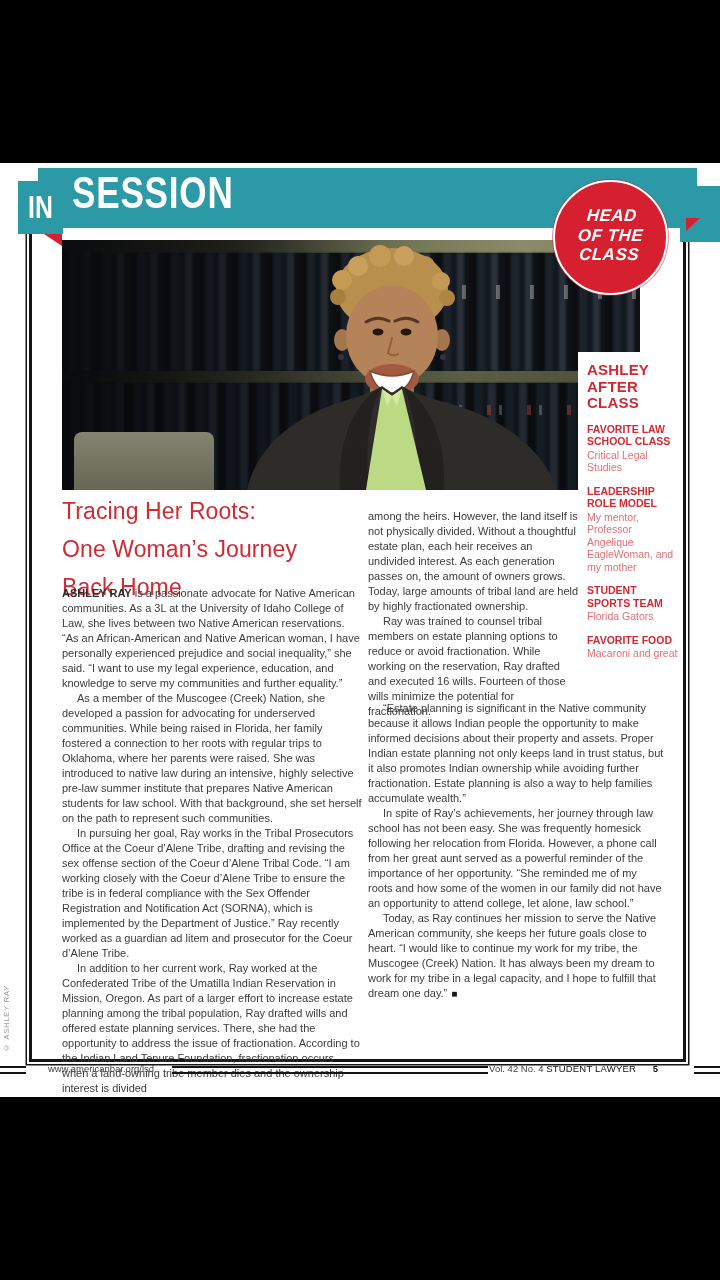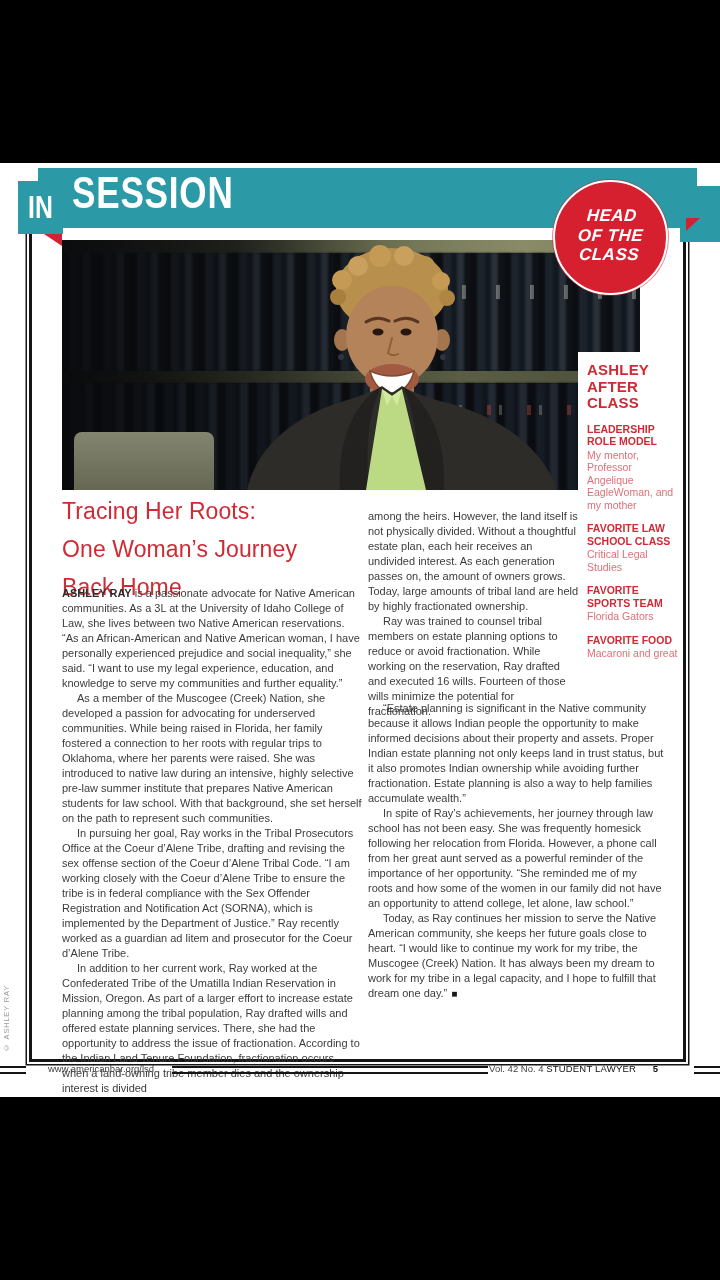--- a/index.html
+++ b/index.html
@@ -185,29 +185,29 @@
       <path d="M140,149 L150,156 L145,166 Z" fill="#d2ea9e"></path>
       <path d="M160,149 L150,156 L155,166 Z" fill="#d2ea9e"></path>
     </svg>
   </div>
 
   <div class="sidebox">
     <div class="sb-title">ASHLEY
 AFTER
 CLASS</div>
     <div class="sb-item">
+      <div class="sb-label">FAVORITE LAW SCHOOL CLASS</div>
+      <div class="sb-value">Critical Legal Studies</div>
+    </div>
+    <div class="sb-item">
       <div class="sb-label">LEADERSHIP ROLE MODEL</div>
       <div class="sb-value">My mentor, Professor Angelique EagleWoman, and my mother</div>
     </div>
     <div class="sb-item">
-      <div class="sb-label">FAVORITE LAW SCHOOL CLASS</div>
-      <div class="sb-value">Critical Legal Studies</div>
-    </div>
-    <div class="sb-item">
-      <div class="sb-label">FAVORITE SPORTS TEAM</div>
+      <div class="sb-label">STUDENT SPORTS TEAM</div>
       <div class="sb-value">Florida Gators</div>
     </div>
     <div class="sb-item">
       <div class="sb-label">FAVORITE FOOD</div>
       <div class="sb-value">Macaroni and great</div>
     </div>
   </div>
 
   <div class="headline">Tracing Her Roots:
 One Woman’s Journey

